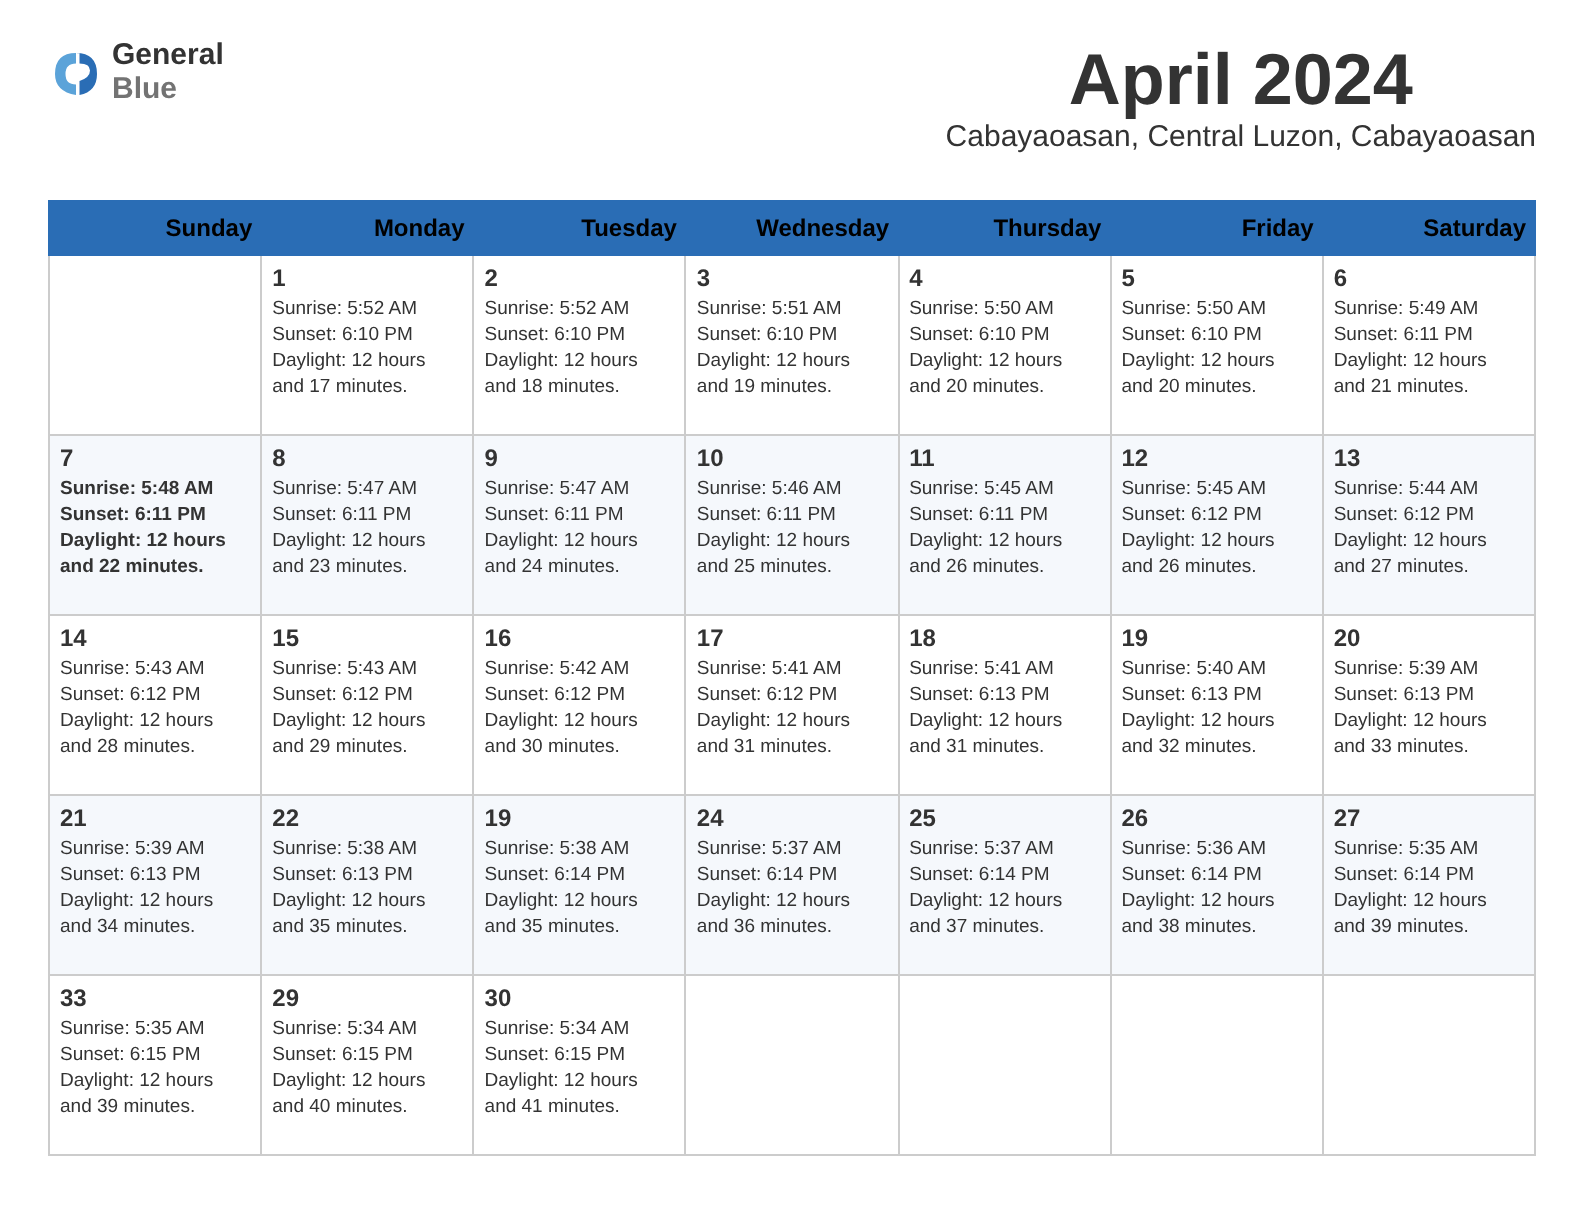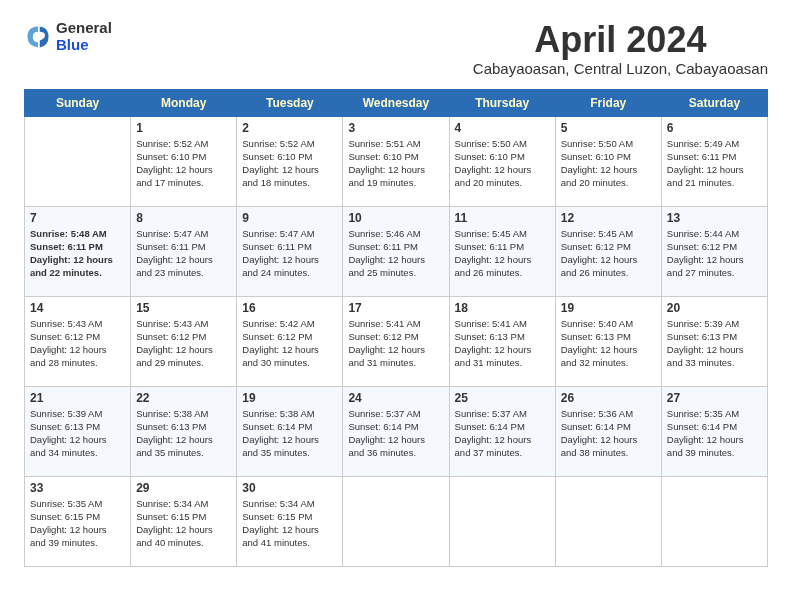--- a/index.html
+++ b/index.html
@@ -7,41 +7,41 @@
       font-family: Arial, sans-serif;
       background: #fff;
       width: 792px;
       min-height: 612px;
       padding: 20px 24px;
     }
     .header-area {
       display: flex;
       justify-content: space-between;
       align-items: flex-start;
-      margin-bottom: 12px;
+      margin-bottom: 23px;
     }
     .logo {
       display: flex;
       align-items: center;
       gap: 4px;
     }
     .logo-text {
       display: flex;
       flex-direction: column;
       line-height: 1.1;
     }
     .logo-general {
       font-size: 15px;
       font-weight: bold;
       color: #333;
     }
     .logo-blue {
       font-size: 15px;
       font-weight: bold;
-      color: #1d4ed8;
+      color: #737373;
     }
     .logo-icon {
       width: 28px;
       height: 28px;
     }
     .title-area {
       text-align: center;
     }
     .month-title {
       font-size: 36px;
@@ -53,25 +53,25 @@
       font-size: 15px;
       color: #333;
     }
     table {
       width: 100%;
       border-collapse: collapse;
       table-layout: fixed;
     }
     thead tr th {
       background: #2a6db5;
-      color: #fef9c3;
+      color: #000000;
       font-size: 12px;
       font-weight: bold;
       padding: 6px 4px;
-      text-align: center;
+      text-align: right;
       border: 1px solid #2a6db5;
     }
     tbody tr td {
       border: 1px solid #ccc;
       vertical-align: top;
       padding: 4px 5px;
       font-size: 10px;
       color: #333;
       min-height: 80px;
       height: 90px;

